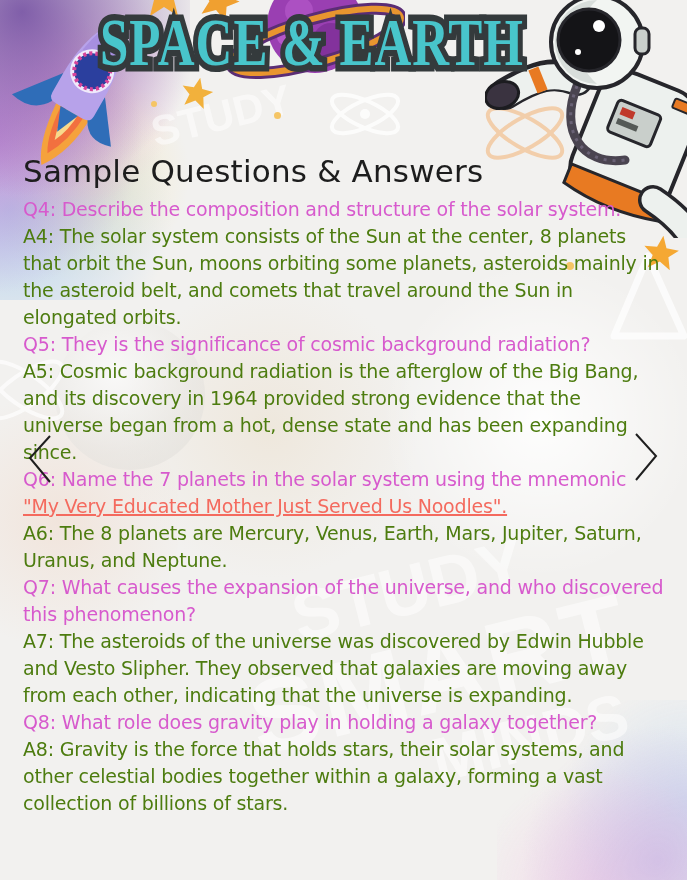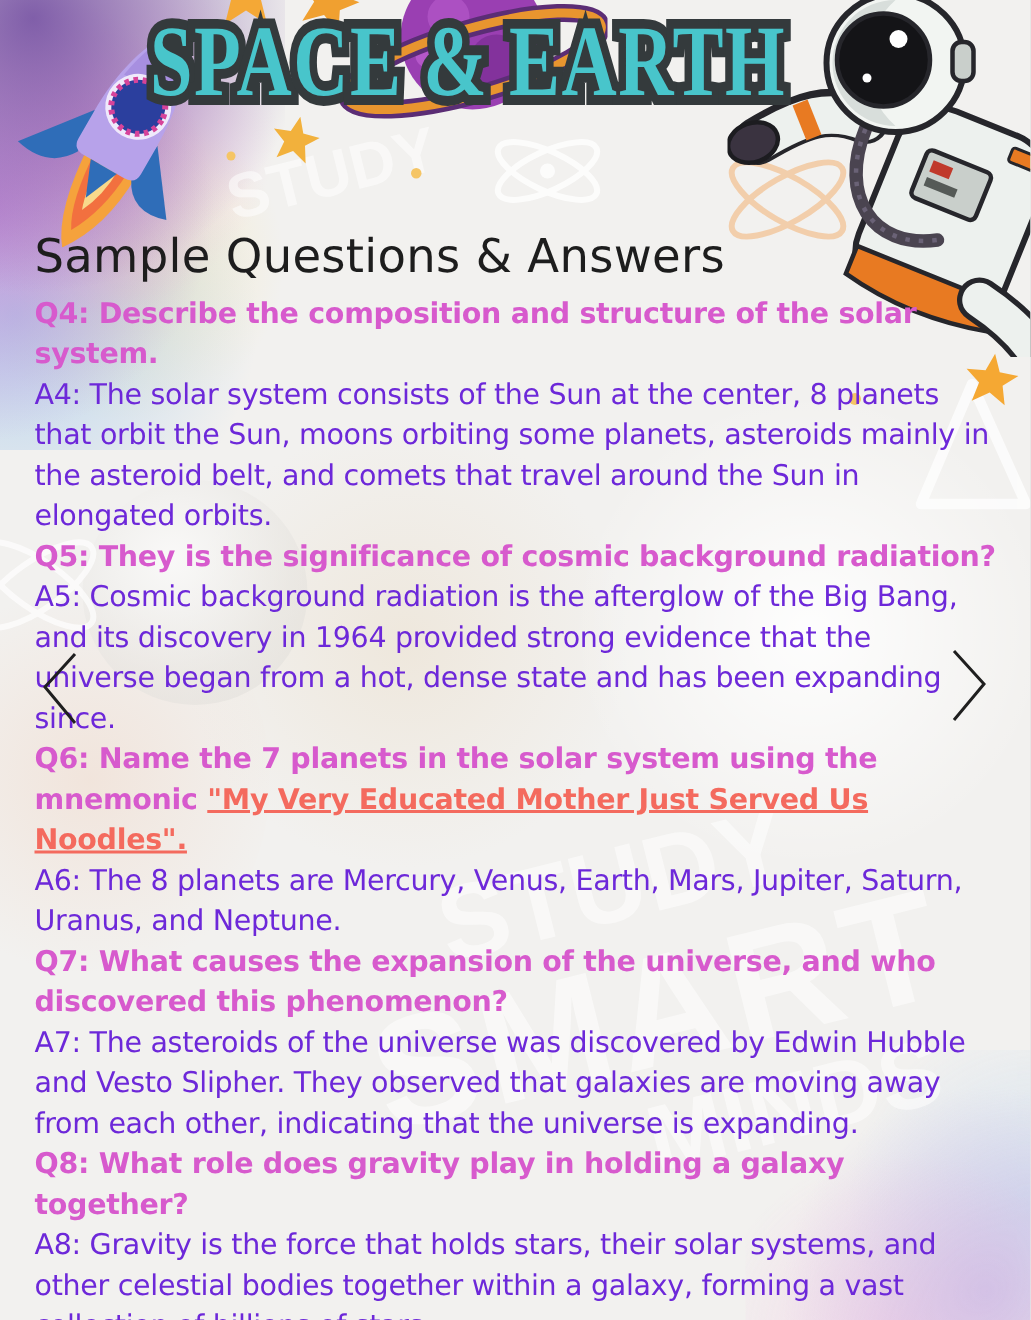--- a/index.html
+++ b/index.html
@@ -50,22 +50,22 @@
   .astronaut{position:absolute;right:-8px;top:-10px;width:210px;height:248px;z-index:3;}
   
   .star{position:absolute;z-index:2;}
   .sparkle{position:absolute;color:#f2a93c;z-index:2;font-size:15px;}
   .dot{position:absolute;border-radius:50%;background:#f5c565;z-index:2;}
   
   .content{position:absolute;left:23px;top:150px;width:643px;z-index:5;}
   .page-heading{font-size:31px;line-height:42px;color:#1d1d1d;margin:0 0 4px 0;
       letter-spacing:.2px;font-weight:normal;}
   .q,.a{margin:0;font-size:19px;line-height:27px;letter-spacing:-.2px;}
-  .q{color:#d75acd;font-weight:bold;}
-  .a{color:#6d28d9;}
+  .q{color:#d75acd;}
+  .a{color:#4d7c0f;}
   .qlink{color:#f46a5e;text-decoration:underline;text-decoration-thickness:2px;cursor:pointer;}
   
   .nav-arrow{position:absolute;z-index:6;background:none;border:none;padding:0;cursor:pointer;width:32px;height:56px;}
   .nav-prev{left:24px;top:432px;}
   .nav-next{left:630px;top:430px;}
 </style>
 </head>
 <body>
 
 <div class="page">

